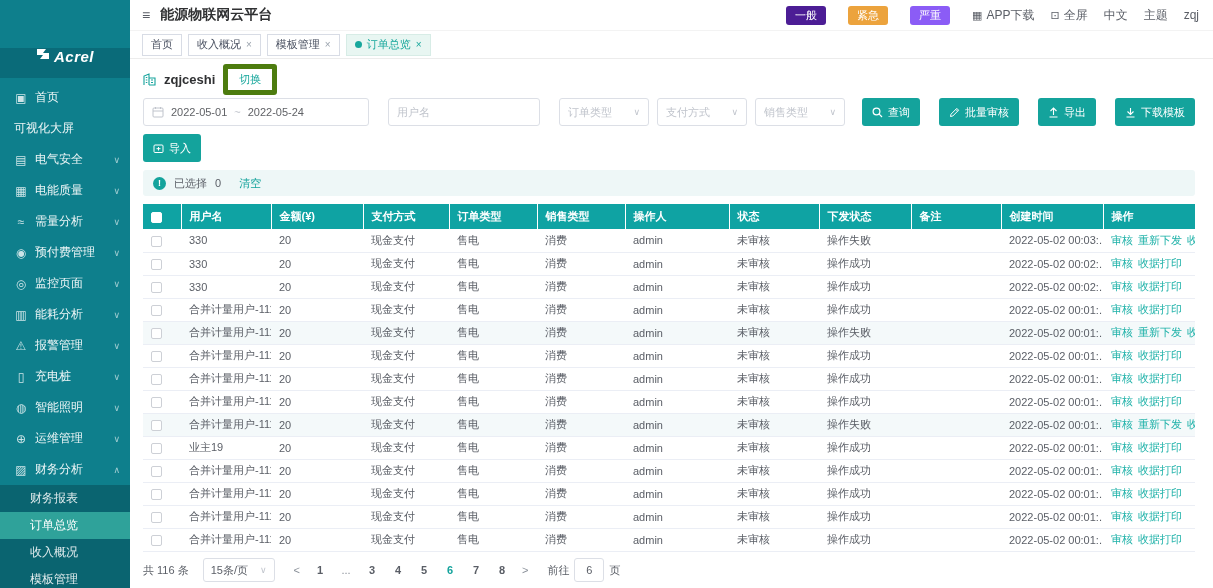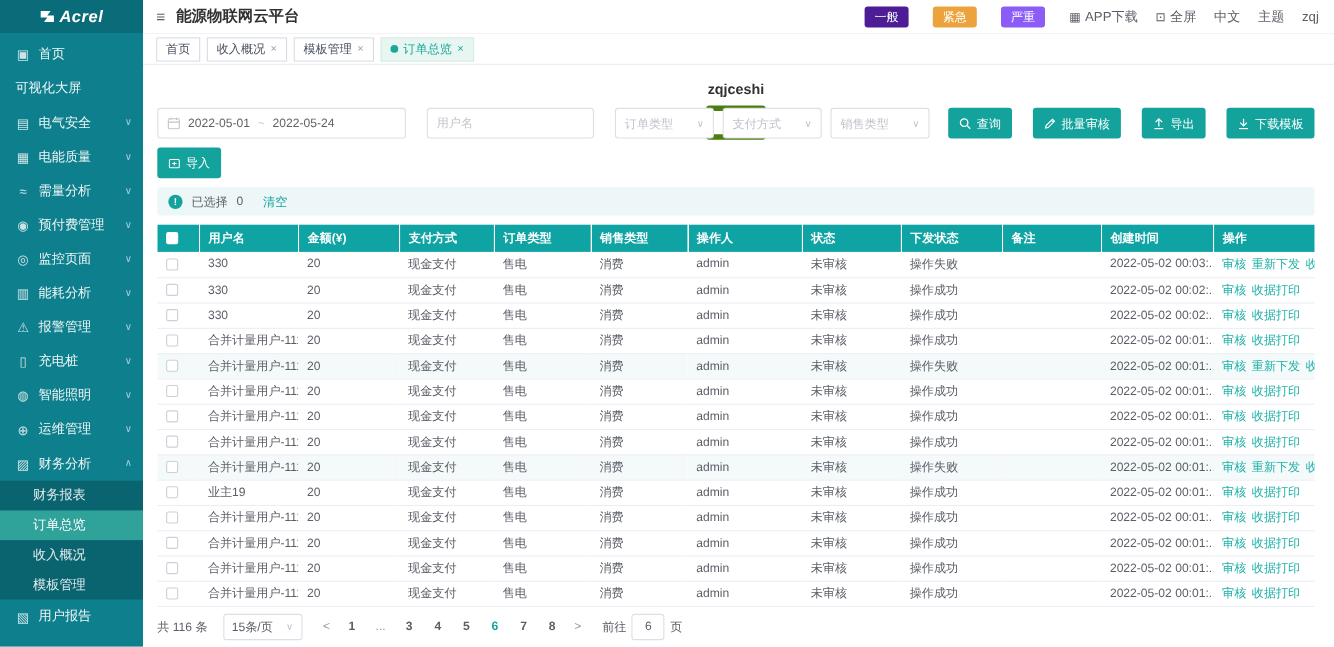--- a/index.html
+++ b/index.html
@@ -2,21 +2,21 @@
 <html><head>
 <meta charset="utf-8">
 <style>
   * { margin:0; padding:0; box-sizing:border-box; }
   html,body { width:1213px; height:588px; overflow:hidden; background:#fff;
     font-family:"Liberation Sans","DejaVu Sans",sans-serif; }
   .app { width:1213px; height:588px; display:flex; }
 
   
   .sidebar { width:130px; flex:0 0 130px; background:#0e7f8c; color:#fff; display:flex; flex-direction:column; overflow:hidden; }
-  .logo { height:30px; background:#0a6b79; display:flex; align-items:center; justify-content:center; gap:4px; flex:0 0 30px; }
+  .logo { height:30px; background:#0a6b79; display:flex; align-items:flex-start; justify-content:center; gap:4px; flex:0 0 30px;margin-top:48px; }
   .logo-text { font-size:15px; font-weight:bold; font-style:italic; color:#fff; letter-spacing:.5px; }
   .nav { flex:1; padding-top:4px; overflow:hidden; }
   .side-item { height:31px; display:flex; align-items:center; gap:7px; padding:0 10px 0 14px; font-size:12px; color:rgba(255,255,255,.93); cursor:pointer; white-space:nowrap; }
   .side-item .glyph { width:14px; font-size:12px; opacity:.85; text-align:center; flex:0 0 14px; }
   .side-item .chev { margin-left:auto; font-size:9px; opacity:.65; }
   .submenu { background:#0a6470; }
   .sub-item { height:27px; line-height:27px; padding-left:30px; font-size:12px; color:rgba(255,255,255,.88); cursor:pointer; white-space:nowrap; }
   .sub-item.active { background:#2fa29a; color:#fff; }
 
   
@@ -31,21 +31,21 @@
 
   .tabbar { height:29px; flex:0 0 29px; display:flex; align-items:center; gap:6px; padding:0 12px; border-bottom:1px solid #ececec; border-top:1px solid #f3f3f3; }
   .tab { height:22px; display:flex; align-items:center; gap:5px; border:1px solid #d8dce5; background:#fff; padding:0 8px; font-size:11px; color:#495060; cursor:pointer; white-space:nowrap; }
   .tab .x { font-size:10px; color:#9aa3ad; }
   .tab.active { background:#e8f6f2; border-color:#d7ece6; color:#17a79c; }
   .tab.active .x { color:#17a79c; }
   .tab .dot { width:7px; height:7px; border-radius:50%; background:#17a79c; }
 
   
   .content { flex:1; min-width:0; padding:6px 18px 0 13px; display:flex; flex-direction:column; }
-  .account-row { display:flex; align-items:center; gap:8px; height:28px;flex-direction:column; }
+  .account-row { display:flex; align-items:center; gap:8px; height:28px; }
   .org-name { font-size:13px; font-weight:bold; color:#303133; }
   .switch-btn { border:5px solid #4d7c0f; color:#17a79c; background:#fff; border-radius:3px; font-size:11px; padding:3px 11px; cursor:pointer; }
 
   .filter-row { display:flex; gap:19px; align-items:center; margin-top:5px; }
   .ibox { height:28px; border:1px solid #dcdfe6; border-radius:3px; background:#fff; display:flex; align-items:center; padding:0 8px; font-size:11px; color:#606266; }
   .date-box { width:226px; flex:0 0 226px; gap:7px; }
   .name-box { width:152px; flex:0 0 152px; }
   .name-box input { border:none; outline:none; width:100%; font-size:11px; color:#606266; font-family:inherit; }
   .name-box input::placeholder { color:#c0c4cc; }
   .sel { flex:1 1 120px; min-width:90px; justify-content:space-between; color:#c0c4cc; cursor:pointer; }

